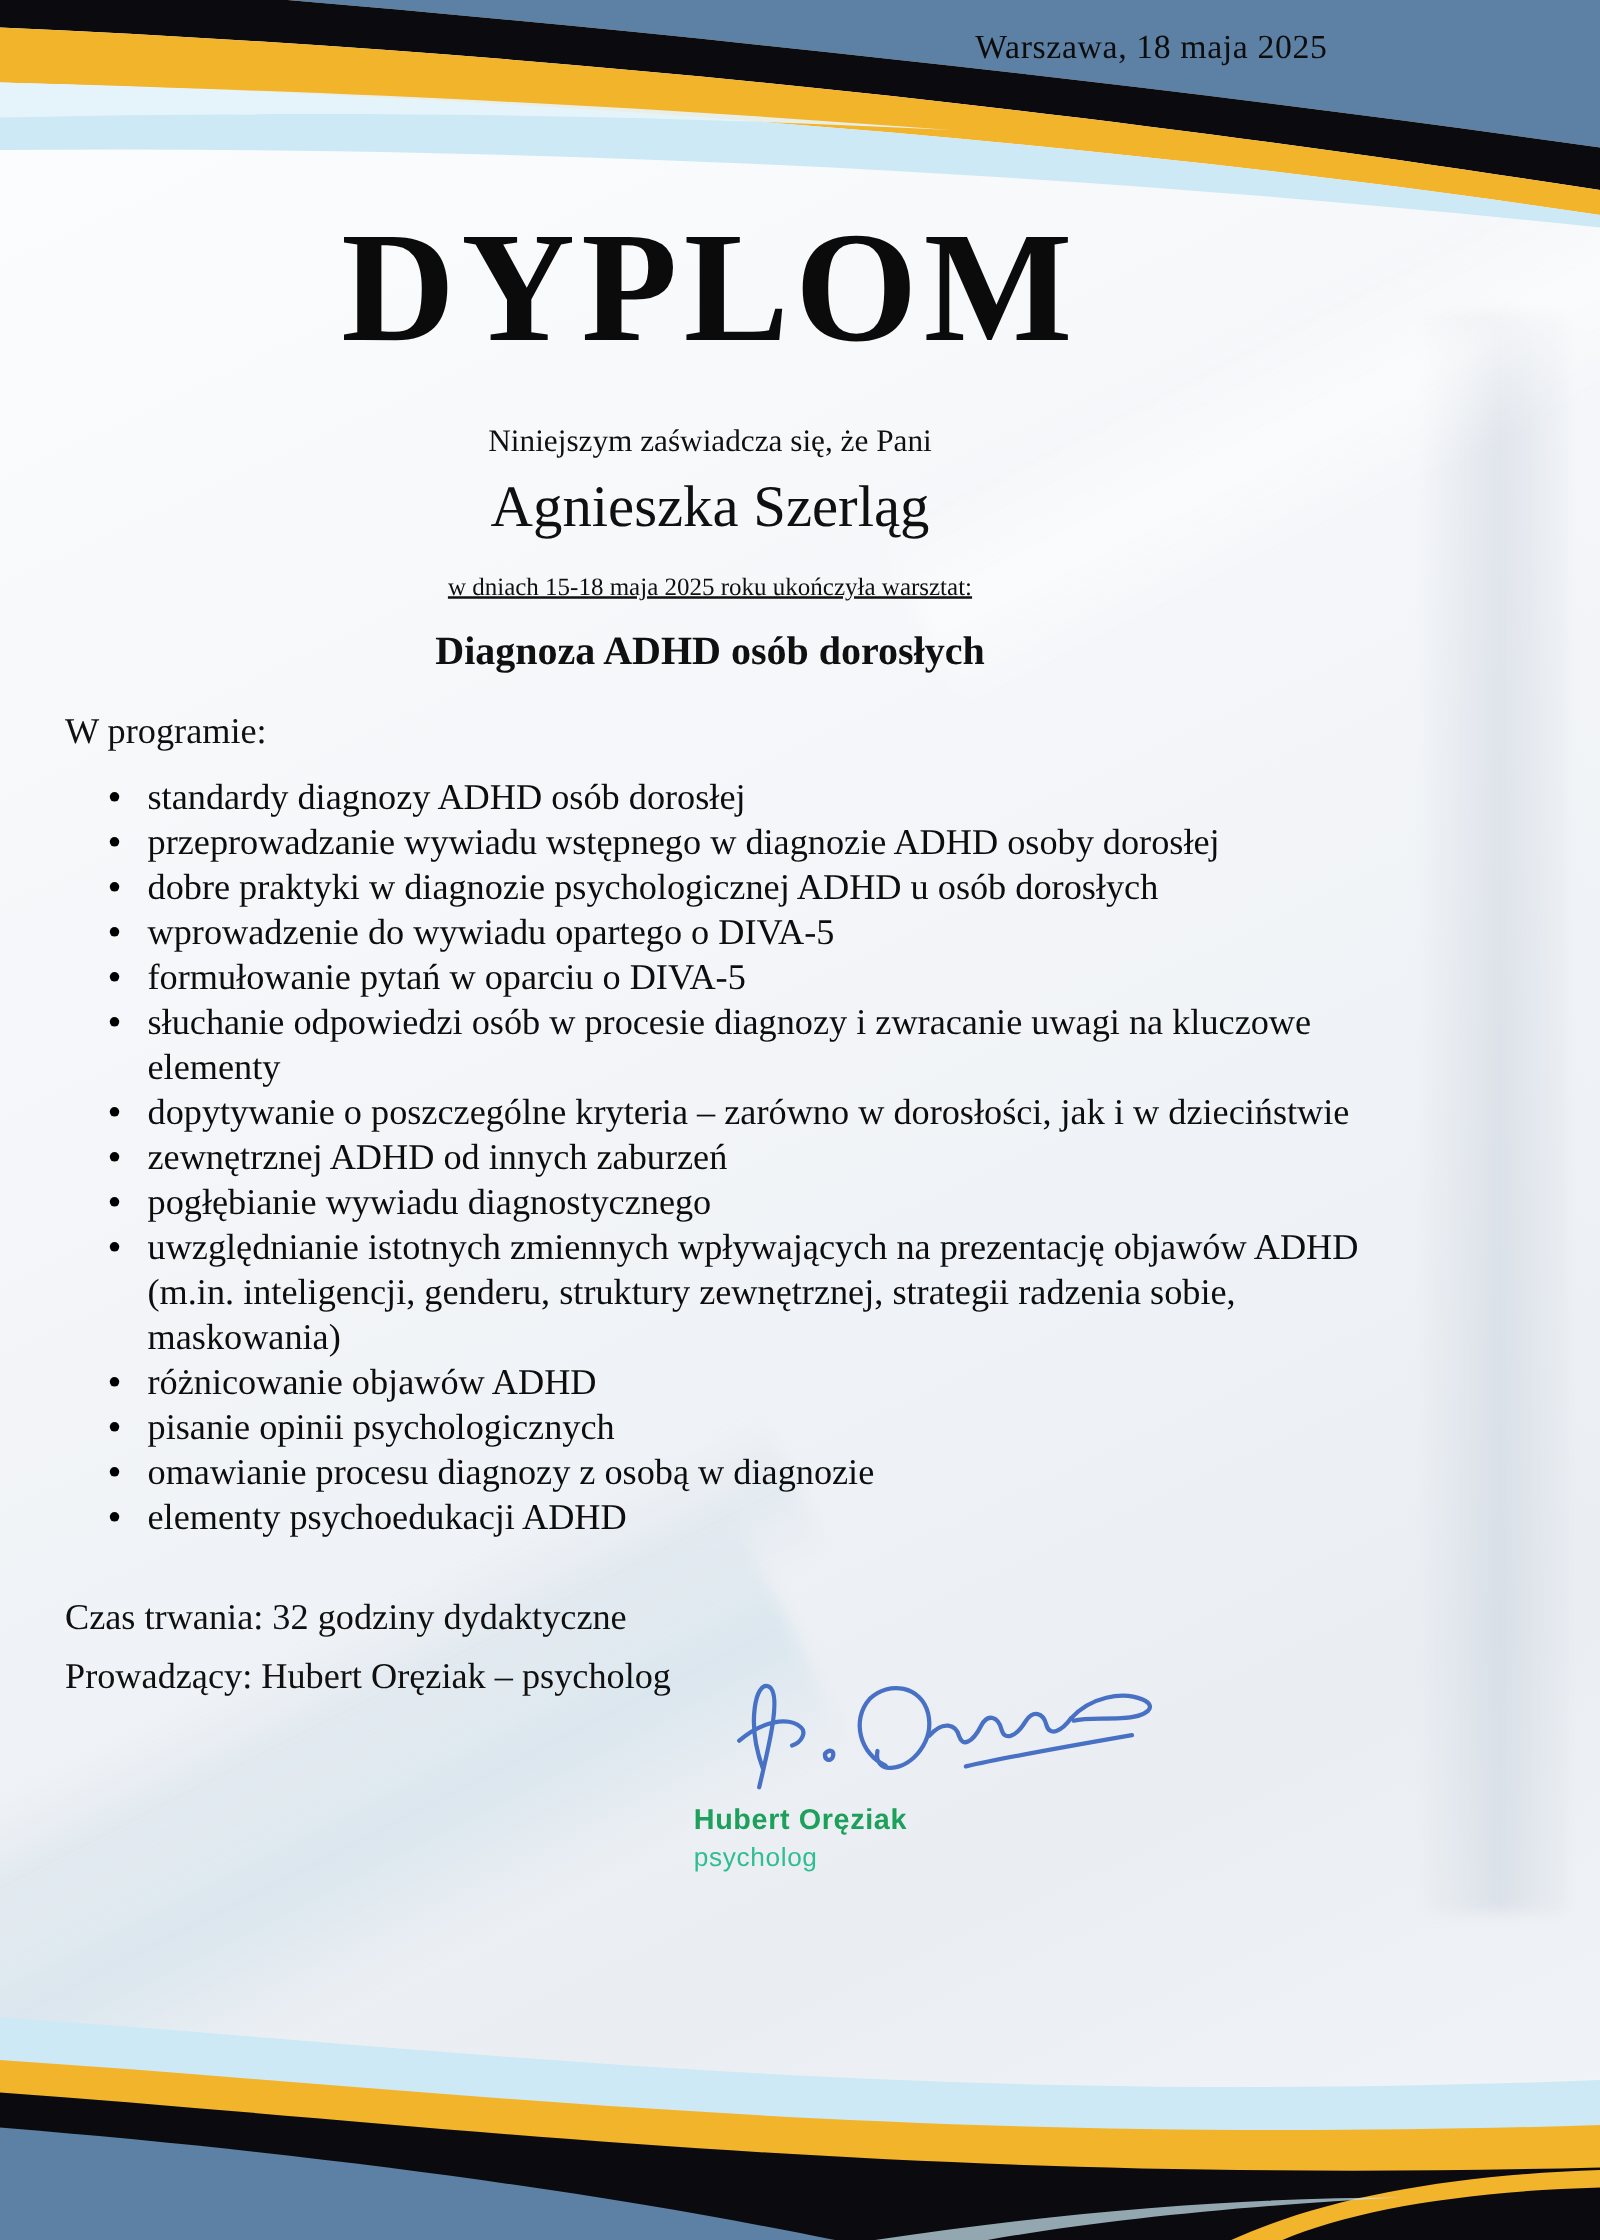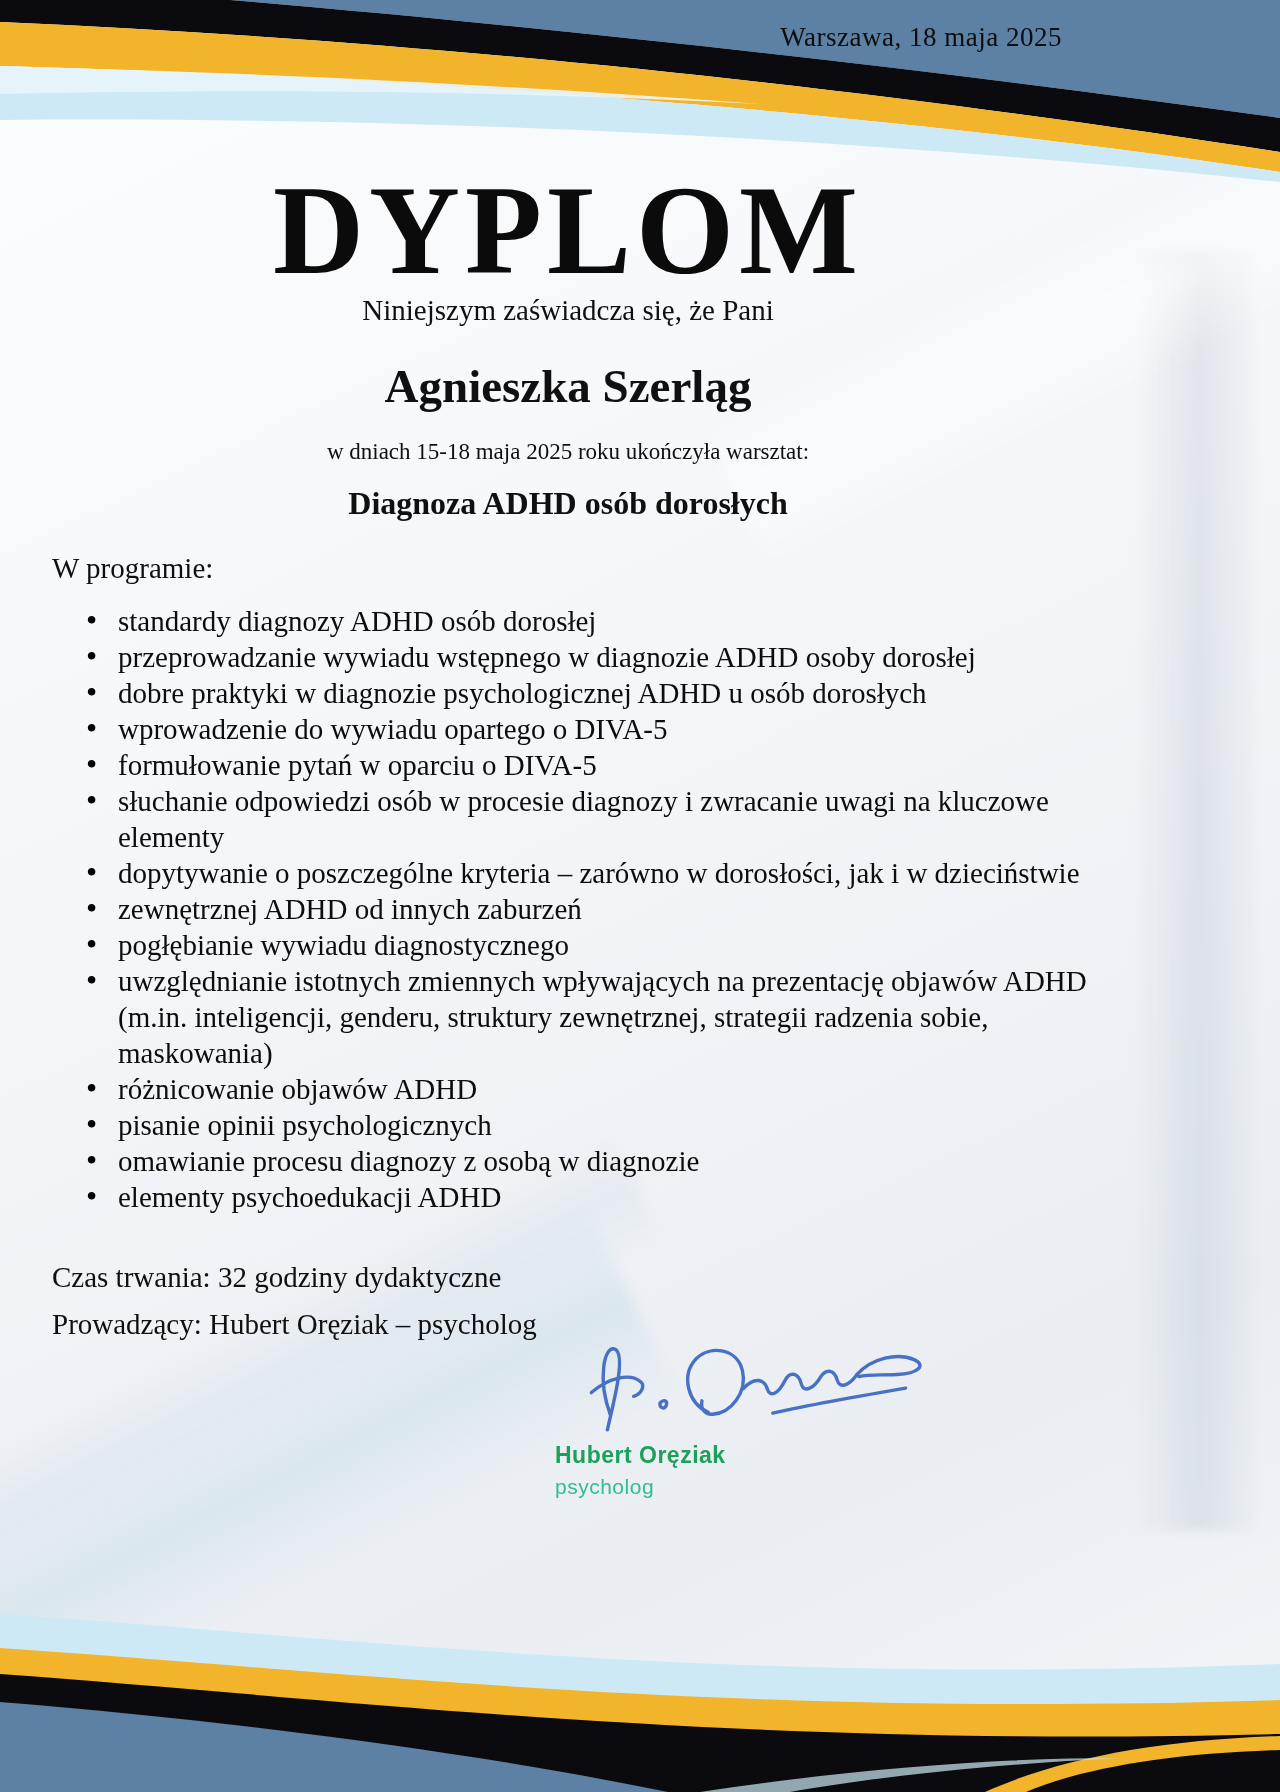--- a/index.html
+++ b/index.html
@@ -44,23 +44,23 @@
     font-size:27px;color:#0d0d0d;letter-spacing:0.5px;
   }
   
   .content{position:absolute;top:0;left:0;width:1280px;}
   .center-col{width:1136px;text-align:center;}
   .title{
     margin-top:168px;
     font-size:126px;font-weight:bold;line-height:1;
     letter-spacing:5px;color:#0b0b0b;
   }
-  .intro{font-size:29px;}
-  .recipient{margin-top:32px;font-size:47px;font-weight:bold;}
-  .dates-line{margin-top:26px;font-size:23px;}
+  .intro{margin-top:46px;font-size:25px;}
+  .recipient{margin-top:11px;font-size:47px;font-weight:normal;}
+  .dates-line{margin-top:26px;font-size:20px;text-decoration:underline;}
   .course{margin-top:20px;font-size:32px;font-weight:bold;}
   .program-label{margin-top:30px;margin-left:52px;font-size:29px;}
   ul.program{
     margin:18px 0 0 0;padding:0 170px 0 118px;list-style:none;
   }
   ul.program li{
     position:relative;font-size:29px;line-height:36px;color:#0d0d0d;
   }
   ul.program li::before{
     content:"\2022";

